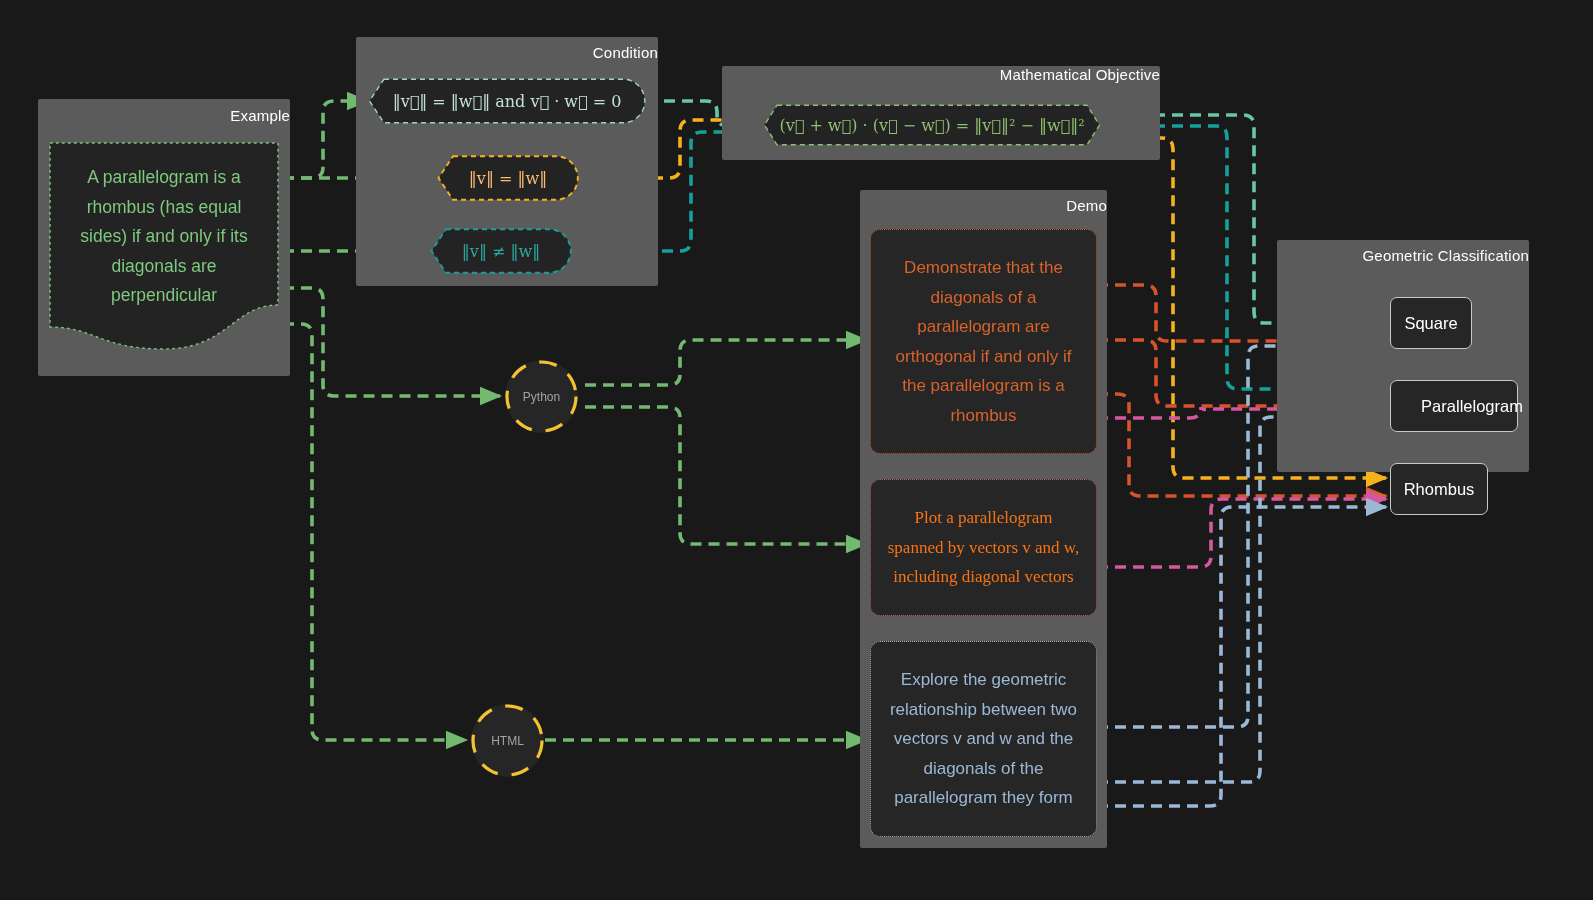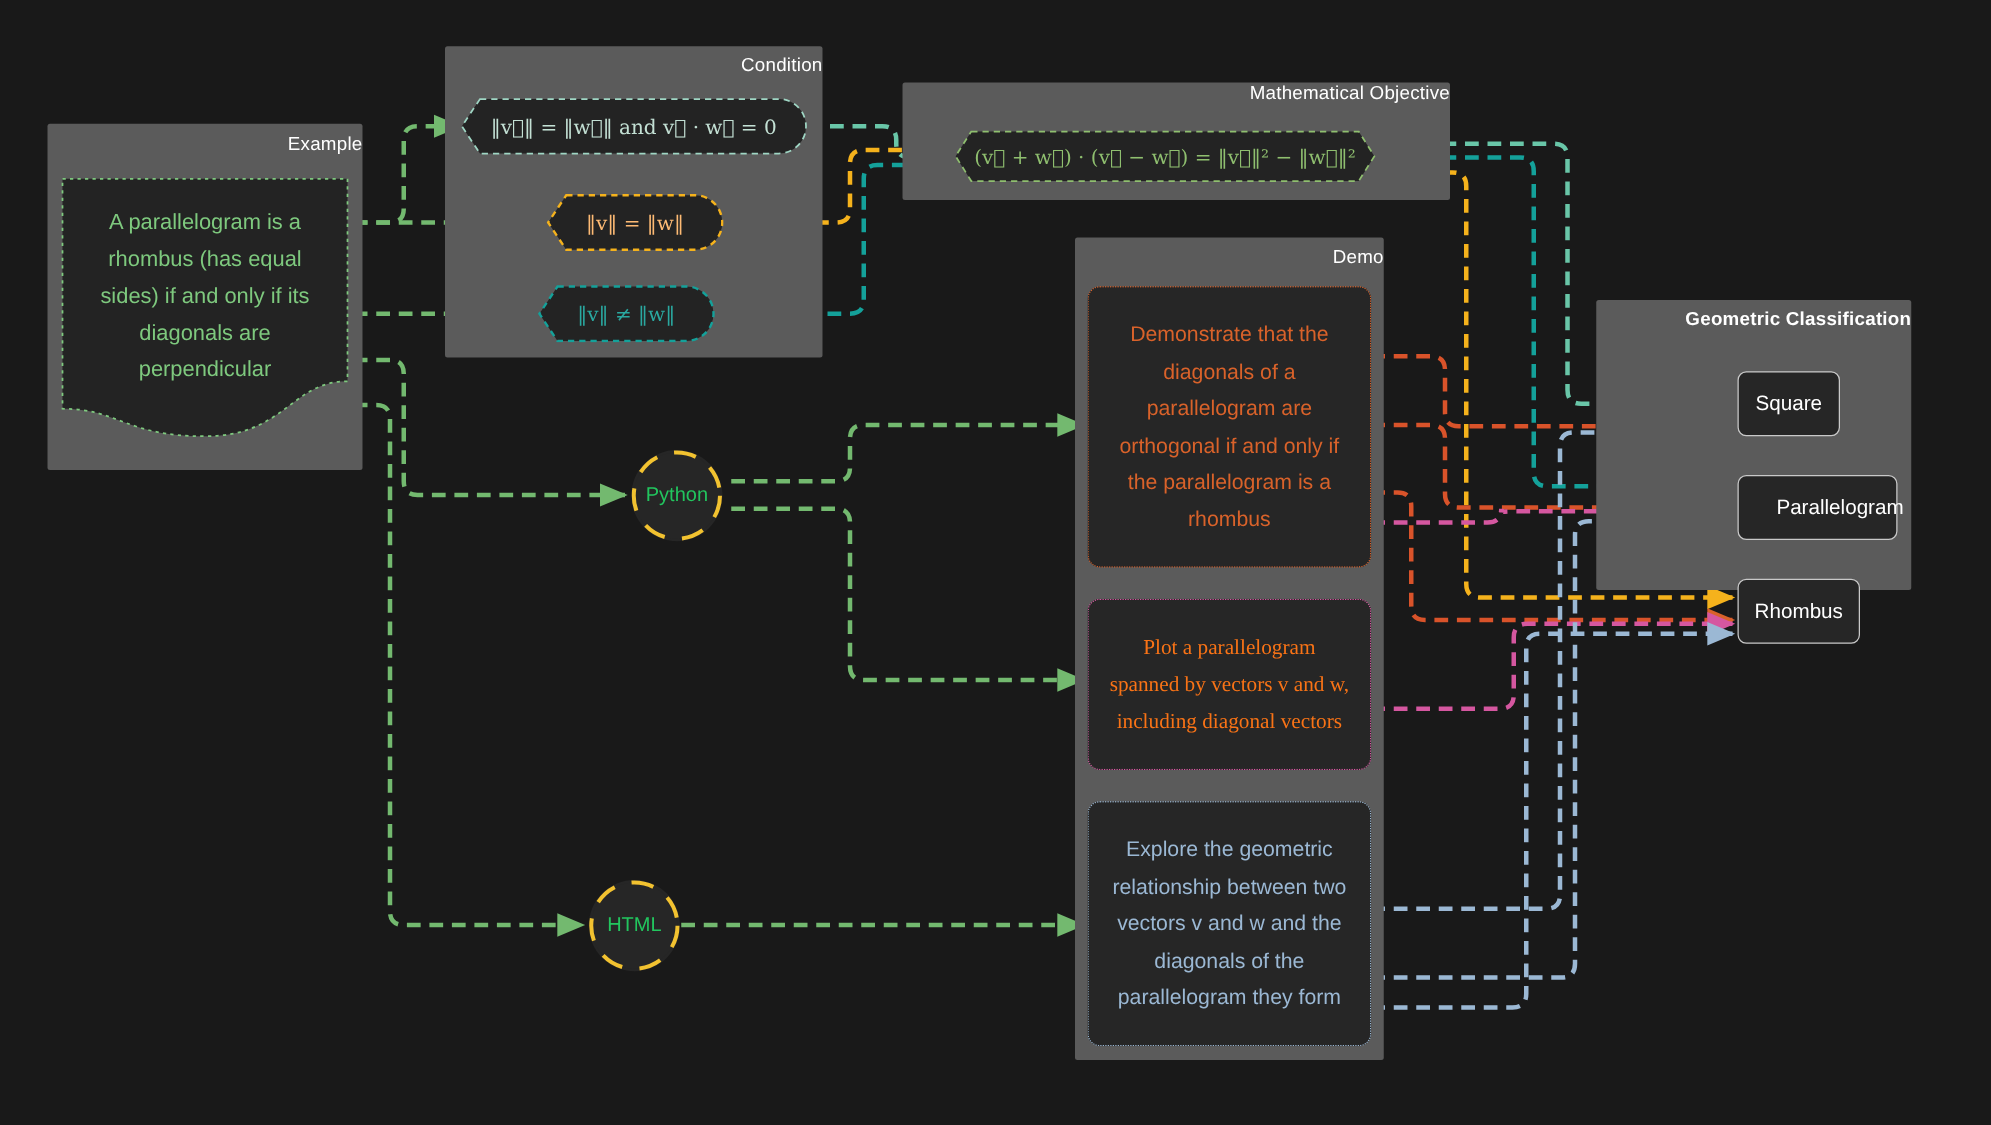--- a/index.html
+++ b/index.html
@@ -29,21 +29,21 @@
   .demo-node .t{font-size:17px;line-height:29.5px;text-align:center;padding:0 16px;}
 
   
   .resbox{position:absolute;background:#262626;border:1.6px solid #c9c9c9;border-radius:7px;
           display:flex;align-items:center;justify-content:center;color:#ffffff;font-size:16.5px;
           box-sizing:border-box;}
 
   
   .circ{position:absolute;border-radius:50%;background:#262626;
         display:flex;align-items:center;justify-content:center;
-        color:#22c55e;font-size:16px;}
+        color:#a3a3a3;font-size:12px;}
 </style>
 </head>
 <body>
 
 <div id="stage">
 
   <svg id="edges" viewBox="0 0 1593 900">
     <defs>
       <marker id="ah-green" markerWidth="7" markerHeight="7" refX="5.6" refY="3" orient="auto">
         <path d="M0,0.4 L6.2,3 L0,5.6 Z" fill="#73b96f"></path>
@@ -158,21 +158,21 @@
   </div>
 
   <div class="demo-node" style="left:870px;top:479px;width:227px;height:137px;border:1.3px dotted #d557a0;">
     <div class="t" style="color:#f97316;font-family:Liberation Serif, serif;">Plot a parallelogram spanned by vectors v and w, including diagonal vectors</div>
   </div>
 
   <div class="demo-node" style="left:870px;top:641px;width:227px;height:196px;border:1.3px dotted #9bb8d4;">
     <div class="t" style="color:#9bb8d4;">Explore the geometric relationship between two vectors v and w and the diagonals of the parallelogram they form</div>
   </div>
 
-  <div class="subgraph" style="left:1277px;top:240px;width:252px;height:232px;font-weight:bold;">
+  <div class="subgraph" style="left:1277px;top:240px;width:252px;height:232px;">
     <div class="sg-title" style="top:7px;">Geometric Classification</div>
   </div>
 
   <div class="resbox" style="left:1390px;top:297px;width:82px;height:52px;">
     <span>Square</span>
   </div>
 
   <div class="resbox" style="left:1390px;top:380px;width:128px;height:52px;padding-left:36px;">
     <span>Parallelogram</span>
   </div>

